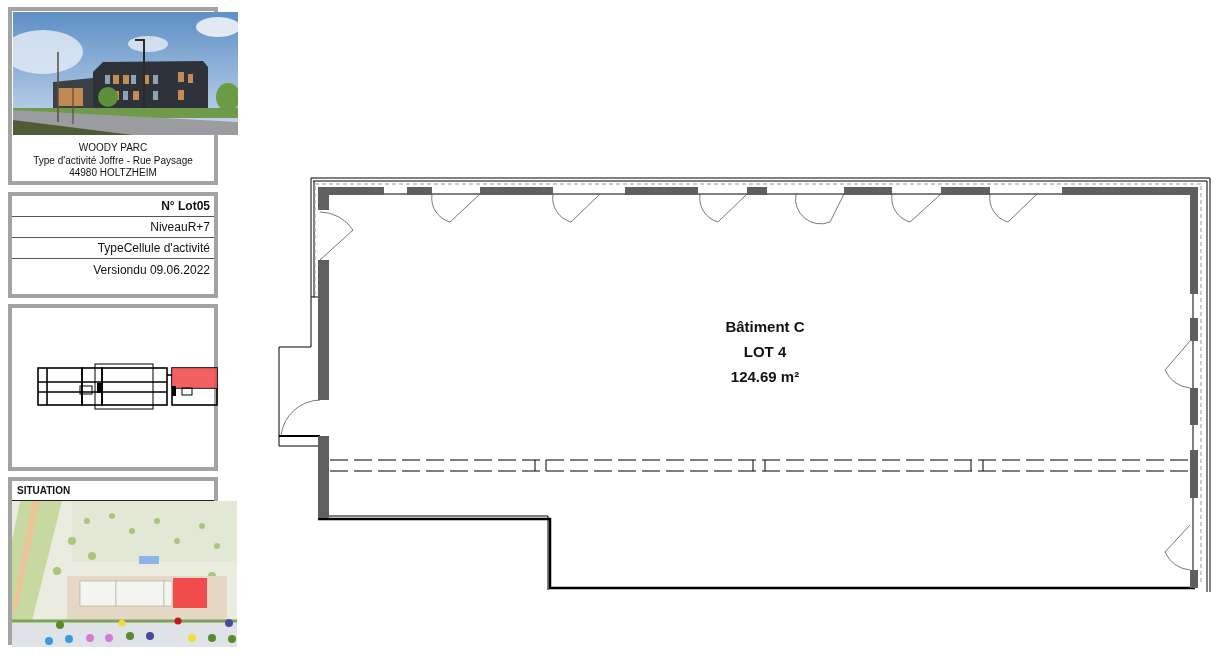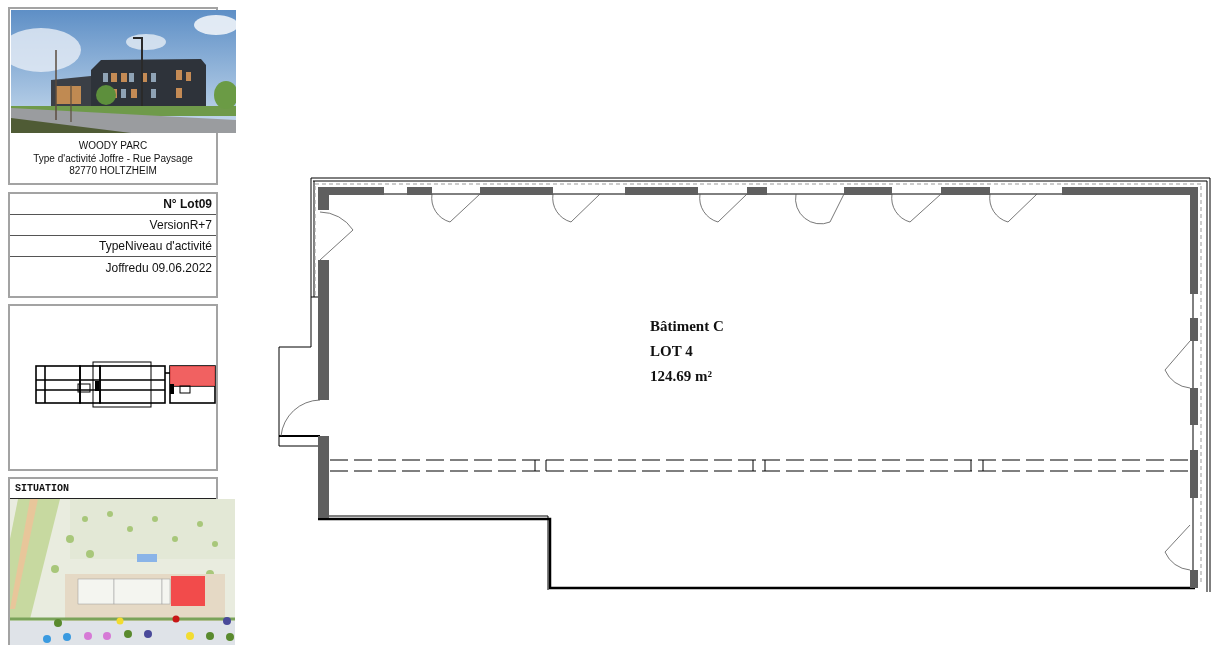--- a/index.html
+++ b/index.html
@@ -1,24 +1,24 @@
 <!DOCTYPE html>
 <html><head>
 <meta charset="utf-8">
 <style>
   html,body{margin:0;padding:0;background:#fff;}
   body{width:1221px;height:669px;position:relative;overflow:hidden;font-family:"Liberation Sans",sans-serif;color:#111;}
-  .panel{position:absolute;left:8px;width:210px;border:2px solid #a3a3a3;background:#fff;box-sizing:border-box;}
+  .panel{position:absolute;left:8px;width:210px;border:4px solid #a3a3a3;background:#fff;box-sizing:border-box;}
   .photo{position:absolute;left:1px;top:1px;width:225px;height:123px;overflow:hidden;}
   .addr{position:absolute;left:0;top:125px;width:100%;text-align:center;font-size:10px;line-height:12.5px;padding-top:6px;}
   .info-row{height:21px;border-bottom:1px solid #555;display:flex;justify-content:flex-end;align-items:center;padding:0 4px 0 5px;font-size:12px;box-sizing:border-box;}
   .info-row:last-child{border-bottom:none;}
   .info-row.bold{font-weight:bold;}
   .sec-title{height:20px;border-bottom:1px solid #222;font-weight:bold;font-size:10px;line-height:20px;padding-left:5px;box-sizing:border-box;}
-  .plan-label{position:absolute;left:650px;width:230px;text-align:left;font-weight:bold;font-size:15px;font-family:Liberation Serif, serif;}
+  .plan-label{position:absolute;left:650px;width:230px;text-align:center;font-weight:bold;font-size:15px;}
 </style>
 </head>
 <body>
 
 <div class="panel" style="top:7px;height:178px;">
   <div class="photo">
     <svg width="225" height="123" viewBox="0 0 225 123">
       <defs>
         <linearGradient id="sky" x1="0" y1="0" x2="0" y2="1">
           <stop offset="0" stop-color="#5e8fc6"></stop>
@@ -57,39 +57,39 @@
       <ellipse cx="215" cy="85" rx="12" ry="14" fill="#6b9b45"></ellipse>
       <polygon points="0,98 225,110 225,123 0,123" fill="#9a9c9f"></polygon>
       <polygon points="0,108 120,123 0,123" fill="#4f5b35"></polygon>
       <line x1="45" y1="40" x2="45" y2="110" stroke="#5b4d3f" stroke-width="1.5"></line>
       <line x1="60" y1="75" x2="60" y2="112" stroke="#5b4d3f" stroke-width="1.2"></line>
     </svg>
   </div>
   <div class="addr">
     <div>WOODY PARC</div>
     <div>Type d'activité Joffre - Rue Paysage</div>
-    <div>82770 HOLTZHEIM</div>
+    <div>44980 HOLTZHEIM</div>
   </div>
 </div>
 
 <div class="panel" style="top:192px;height:106px;">
   <div class="info-row bold">
     <span>N° Lot</span>
-    <span>09</span>
+    <span>05</span>
+  </div>
+  <div class="info-row">
+    <span>Niveau</span>
+    <span>R+7</span>
+  </div>
+  <div class="info-row">
+    <span>Type</span>
+    <span>Cellule d'activité</span>
   </div>
   <div class="info-row">
     <span>Version</span>
-    <span>R+7</span>
-  </div>
-  <div class="info-row">
-    <span>Type</span>
-    <span>Niveau d'activité</span>
-  </div>
-  <div class="info-row">
-    <span>Joffre</span>
     <span>du  09.06.2022</span>
   </div>
 </div>
 
 <div class="panel" style="top:304px;height:167px;">
   <svg width="225" height="145" viewBox="0 0 225 145" style="display:block;">
     <g fill="none" stroke="#000" stroke-width="1.6">
       <rect x="26" y="60" width="44" height="37"></rect>
       <rect x="70" y="60" width="20" height="37"></rect>
       <rect x="83" y="56" width="58" height="45" stroke-width="1"></rect>
@@ -104,21 +104,21 @@
     <rect x="160" y="60" width="45" height="20" fill="#f05050" opacity="0.9"></rect>
     <g fill="#000">
       <rect x="68" y="78" width="12" height="8" fill="none" stroke="#000"></rect>
       <rect x="85" y="75" width="4" height="10"></rect>
       <rect x="160" y="78" width="4" height="10"></rect>
       <rect x="170" y="80" width="10" height="7" fill="none" stroke="#000"></rect>
     </g>
   </svg>
 </div>
 
-<div class="panel" style="top:477px;height:168px;font-family:Liberation Mono, monospace;">
+<div class="panel" style="top:477px;height:168px;">
   <div class="sec-title">SITUATION</div>
   <svg width="225" height="146" viewBox="0 0 225 146" style="display:block;">
     <rect width="225" height="146" fill="#e9ecdf"></rect>
     <polygon points="8,0 50,0 20,120 0,120 0,40" fill="#c7d9a0"></polygon>
     <polygon points="20,0 28,0 5,110 0,110" fill="#e8c69a"></polygon>
     <rect x="60" y="0" width="165" height="60" fill="#e3e8d6"></rect>
     <g fill="#a8c77a">
       <circle cx="75" cy="20" r="3"></circle>
         <circle cx="100" cy="15" r="3"></circle>
         <circle cx="120" cy="30" r="3"></circle>

